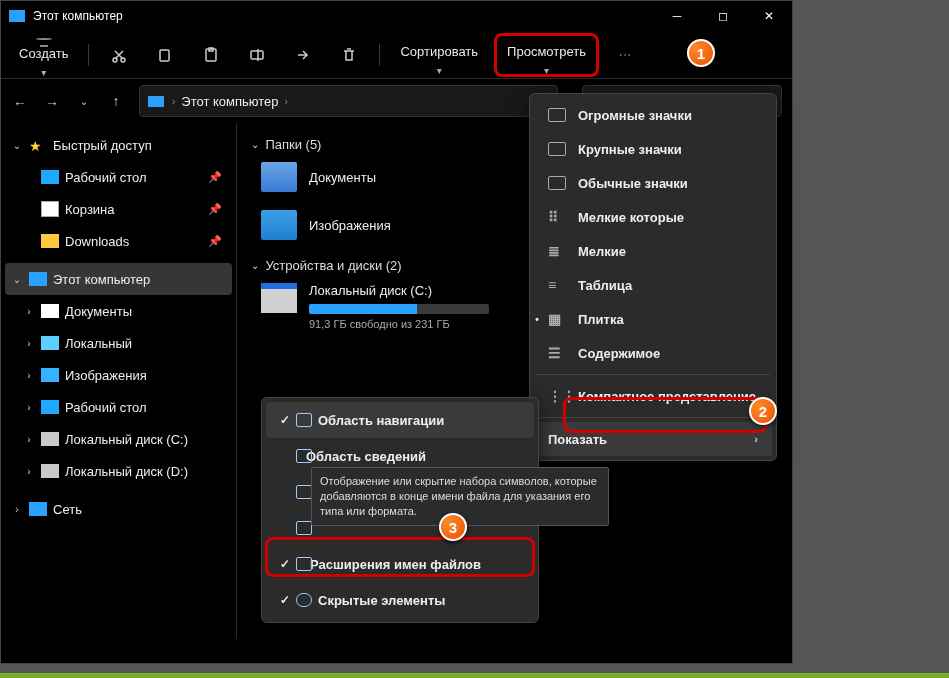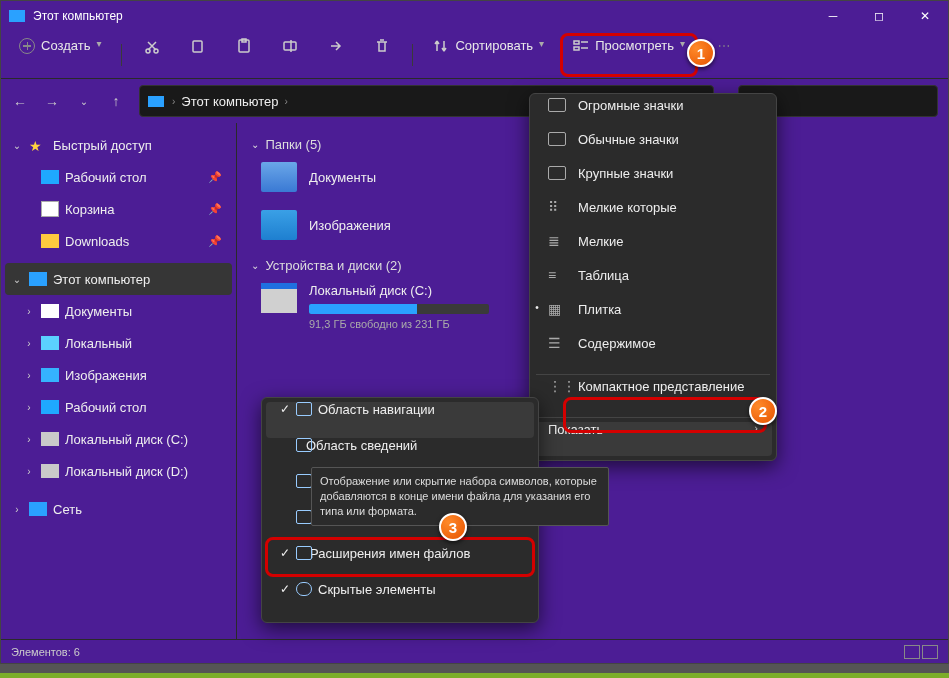--- a/index.html
+++ b/index.html
@@ -1,23 +1,23 @@
 <!DOCTYPE html>
 <html><head>
 <meta charset="utf-8">
 <style>
   * { box-sizing: border-box; margin: 0; padding: 0; font-family: "Segoe UI", Arial, sans-serif; }
   body { background:#555; width:949px; height:678px; overflow:hidden; user-select:none; }
-  .win { position:absolute; top:0; left:0; width:949px; height:664px; background:#4c1d95; border:1px solid #444; }
+  .win { position:absolute; top:0; left:0; width:793px; height:664px; background:#000000; border:1px solid #444; }
   .titlebar { height:30px; display:flex; align-items:center; color:#fff; font-size:12px; padding-left:8px; }
   .titlebar .ico { width:16px; height:12px; background:#2aa1ff; margin-right:8px; display:inline-block; }
   .wc { margin-left:auto; display:flex; }
   .wc div { width:46px; height:30px; display:flex; align-items:center; justify-content:center; color:#fff; font-size:12px; }
   .toolbar { height:48px; display:flex; align-items:center; color:#e8e8e8; font-size:13px; padding:0 8px; gap:6px; border-bottom:1px solid #2a2a2a;}
-  .tbtn { display:flex; align-items:flex-start; height:34px; padding:0 10px; border-radius:4px; gap:6px; }
+  .tbtn { display:flex; align-items:center; height:34px; padding:0 10px; border-radius:4px; gap:6px;flex-direction:column; }
   .tbtn.icon { width:40px; justify-content:center; color:#888; }
   .tbtn .plus { width:16px; height:16px; border:1.5px solid #888; border-radius:50%; position:relative; }
   .tbtn .plus:before,.tbtn .plus:after{content:"";position:absolute;background:#888;}
   .tbtn .plus:before{left:3px;right:3px;top:6.5px;height:1.5px;}
   .tbtn .plus:after{top:3px;bottom:3px;left:6.5px;width:1.5px;}
   .sep { width:1px; height:22px; background:#3a3a3a; margin:0 4px;}
   .chev { font-size:10px; color:#aaa; }
   .highlight-red { border:3px solid #d40000; border-radius:8px; }
   .hl-view { padding:2px 4px;}
   .navrow { height:44px; display:flex; align-items:center; padding:0 10px; gap:14px; color:#eee; }
@@ -53,21 +53,21 @@
   .drive { display:flex; gap:12px; margin:4px 0 0 10px; align-items:flex-start;}
   .drive .dico{width:36px;height:30px;background:#d0d0d0;border-top:6px solid #1f6fe0;}
   .drive .bar{width:180px;height:10px;background:#3a3a3a;border-radius:2px;margin:6px 0 4px 0;overflow:hidden;}
   .drive .fill{height:100%;background:#2aa1ff;width:60%;}
   .drive .sub{font-size:11px;color:#aaa;}
   .status { position:absolute; left:0; right:0; bottom:0; height:24px; border-top:1px solid #2a2a2a; color:#ccc; font-size:11px; padding:0 10px; display:flex; align-items:center;}
   .status .vbtn{margin-left:auto; display:flex; gap:2px;}
   .status .vbtn div{width:16px;height:14px;border:1px solid #888;}
   
   .menu { position:absolute; background:#2b2b2b; border:1px solid #444; border-radius:6px; padding:4px; color:#eee; font-size:13px; box-shadow:0 6px 20px rgba(0,0,0,.6); z-index:50;}
-  .mrow { display:flex; height:34px; padding:0 14px 0 14px; gap:12px; border-radius:4px; position:relative;}
+  .mrow { display:flex; align-items:center; height:34px; padding:0 14px 0 14px; gap:12px; border-radius:4px; position:relative;font-weight:bold;}
   .mrow.hov{ background:#3a3a3a;}
   .mrow .mi { width:18px; height:14px; display:inline-block; border:1.5px solid #aaa; border-radius:2px;}
   .mrow .mi.dots{border:none;color:#aaa;font-size:14px;line-height:14px;}
   .mrow .bullet{position:absolute;left:-2px;width:10px;text-align:center;font-size:10px;}
   .mrow .rchev{margin-left:auto;font-size:11px;color:#ccc;}
   .msep{height:1px;background:#444;margin:4px 2px;}
   .menu.view{ top:92px; left:528px; width:248px; }
   .show-wrap{ position:absolute; top:396px; left:562px; width:204px; height:36px; border:3px solid #d40000; border-radius:8px; z-index:60; pointer-events:none;}
   .menu.sub { top:396px; left:260px; width:278px; }
   .menu.sub .mrow{height:36px; padding-left:40px;}
@@ -273,40 +273,33 @@
           <div>Локальный диск (C:)</div>
           <div class="bar">
               <div class="fill" id="drive-fill" style="width: 60%;"></div>
             </div>
           <div class="sub">91,3 ГБ свободно из 231 ГБ</div>
         </div>
       </div>
     </div>
   </div>
 
-  <div class="status">
-    <span>Элементов: 6</span>
-    <div class="vbtn">
-      <div></div>
-      <div></div>
-    </div>
-  </div>
 
   <div class="menu view">
     <div class="mrow">
         <span class="mi"></span>
         <span>Огромные значки</span>
       </div>
     <div class="mrow">
         <span class="mi"></span>
+        <span>Крупные значки</span>
+      </div>
+    <div class="mrow">
+        <span class="mi"></span>
         <span>Обычные значки</span>
-      </div>
-    <div class="mrow">
-        <span class="mi"></span>
-        <span>Крупные значки</span>
       </div>
     <div class="mrow">
         <span class="mi dots">⠿</span>
         <span>Мелкие которые</span>
       </div>
     <div class="mrow">
         <span class="mi dots">≣</span>
         <span>Мелкие</span>
       </div>
     <div class="mrow">

